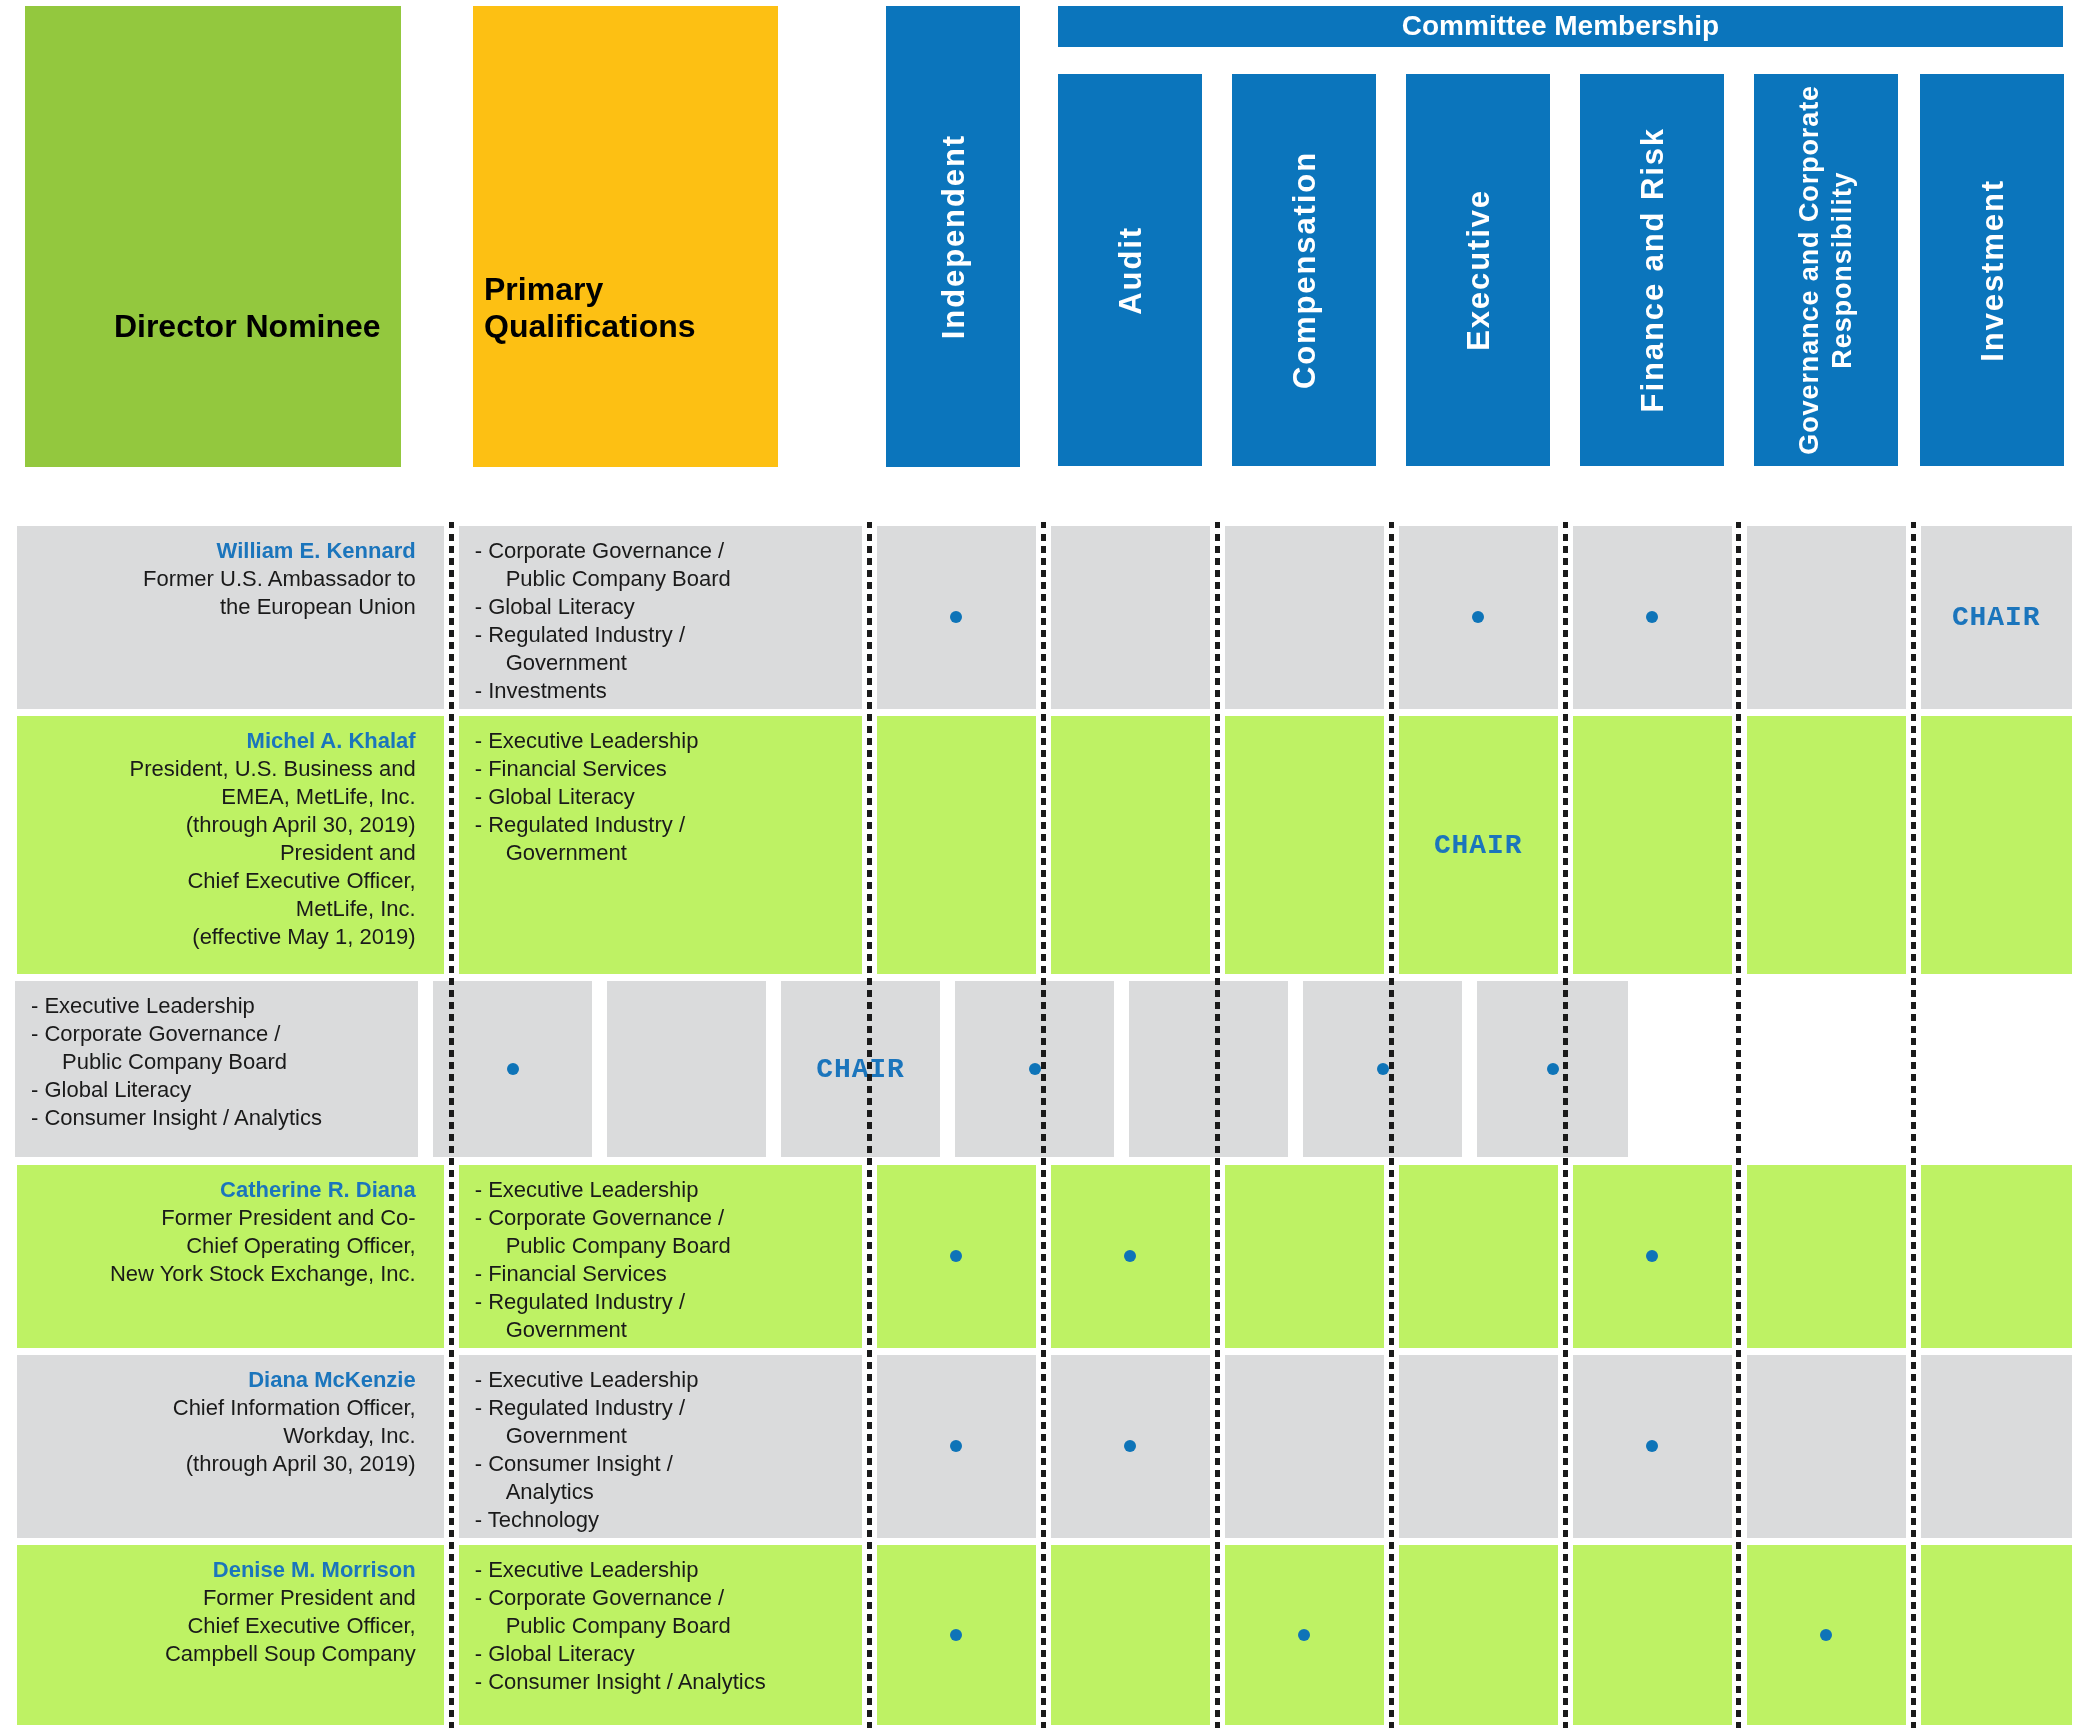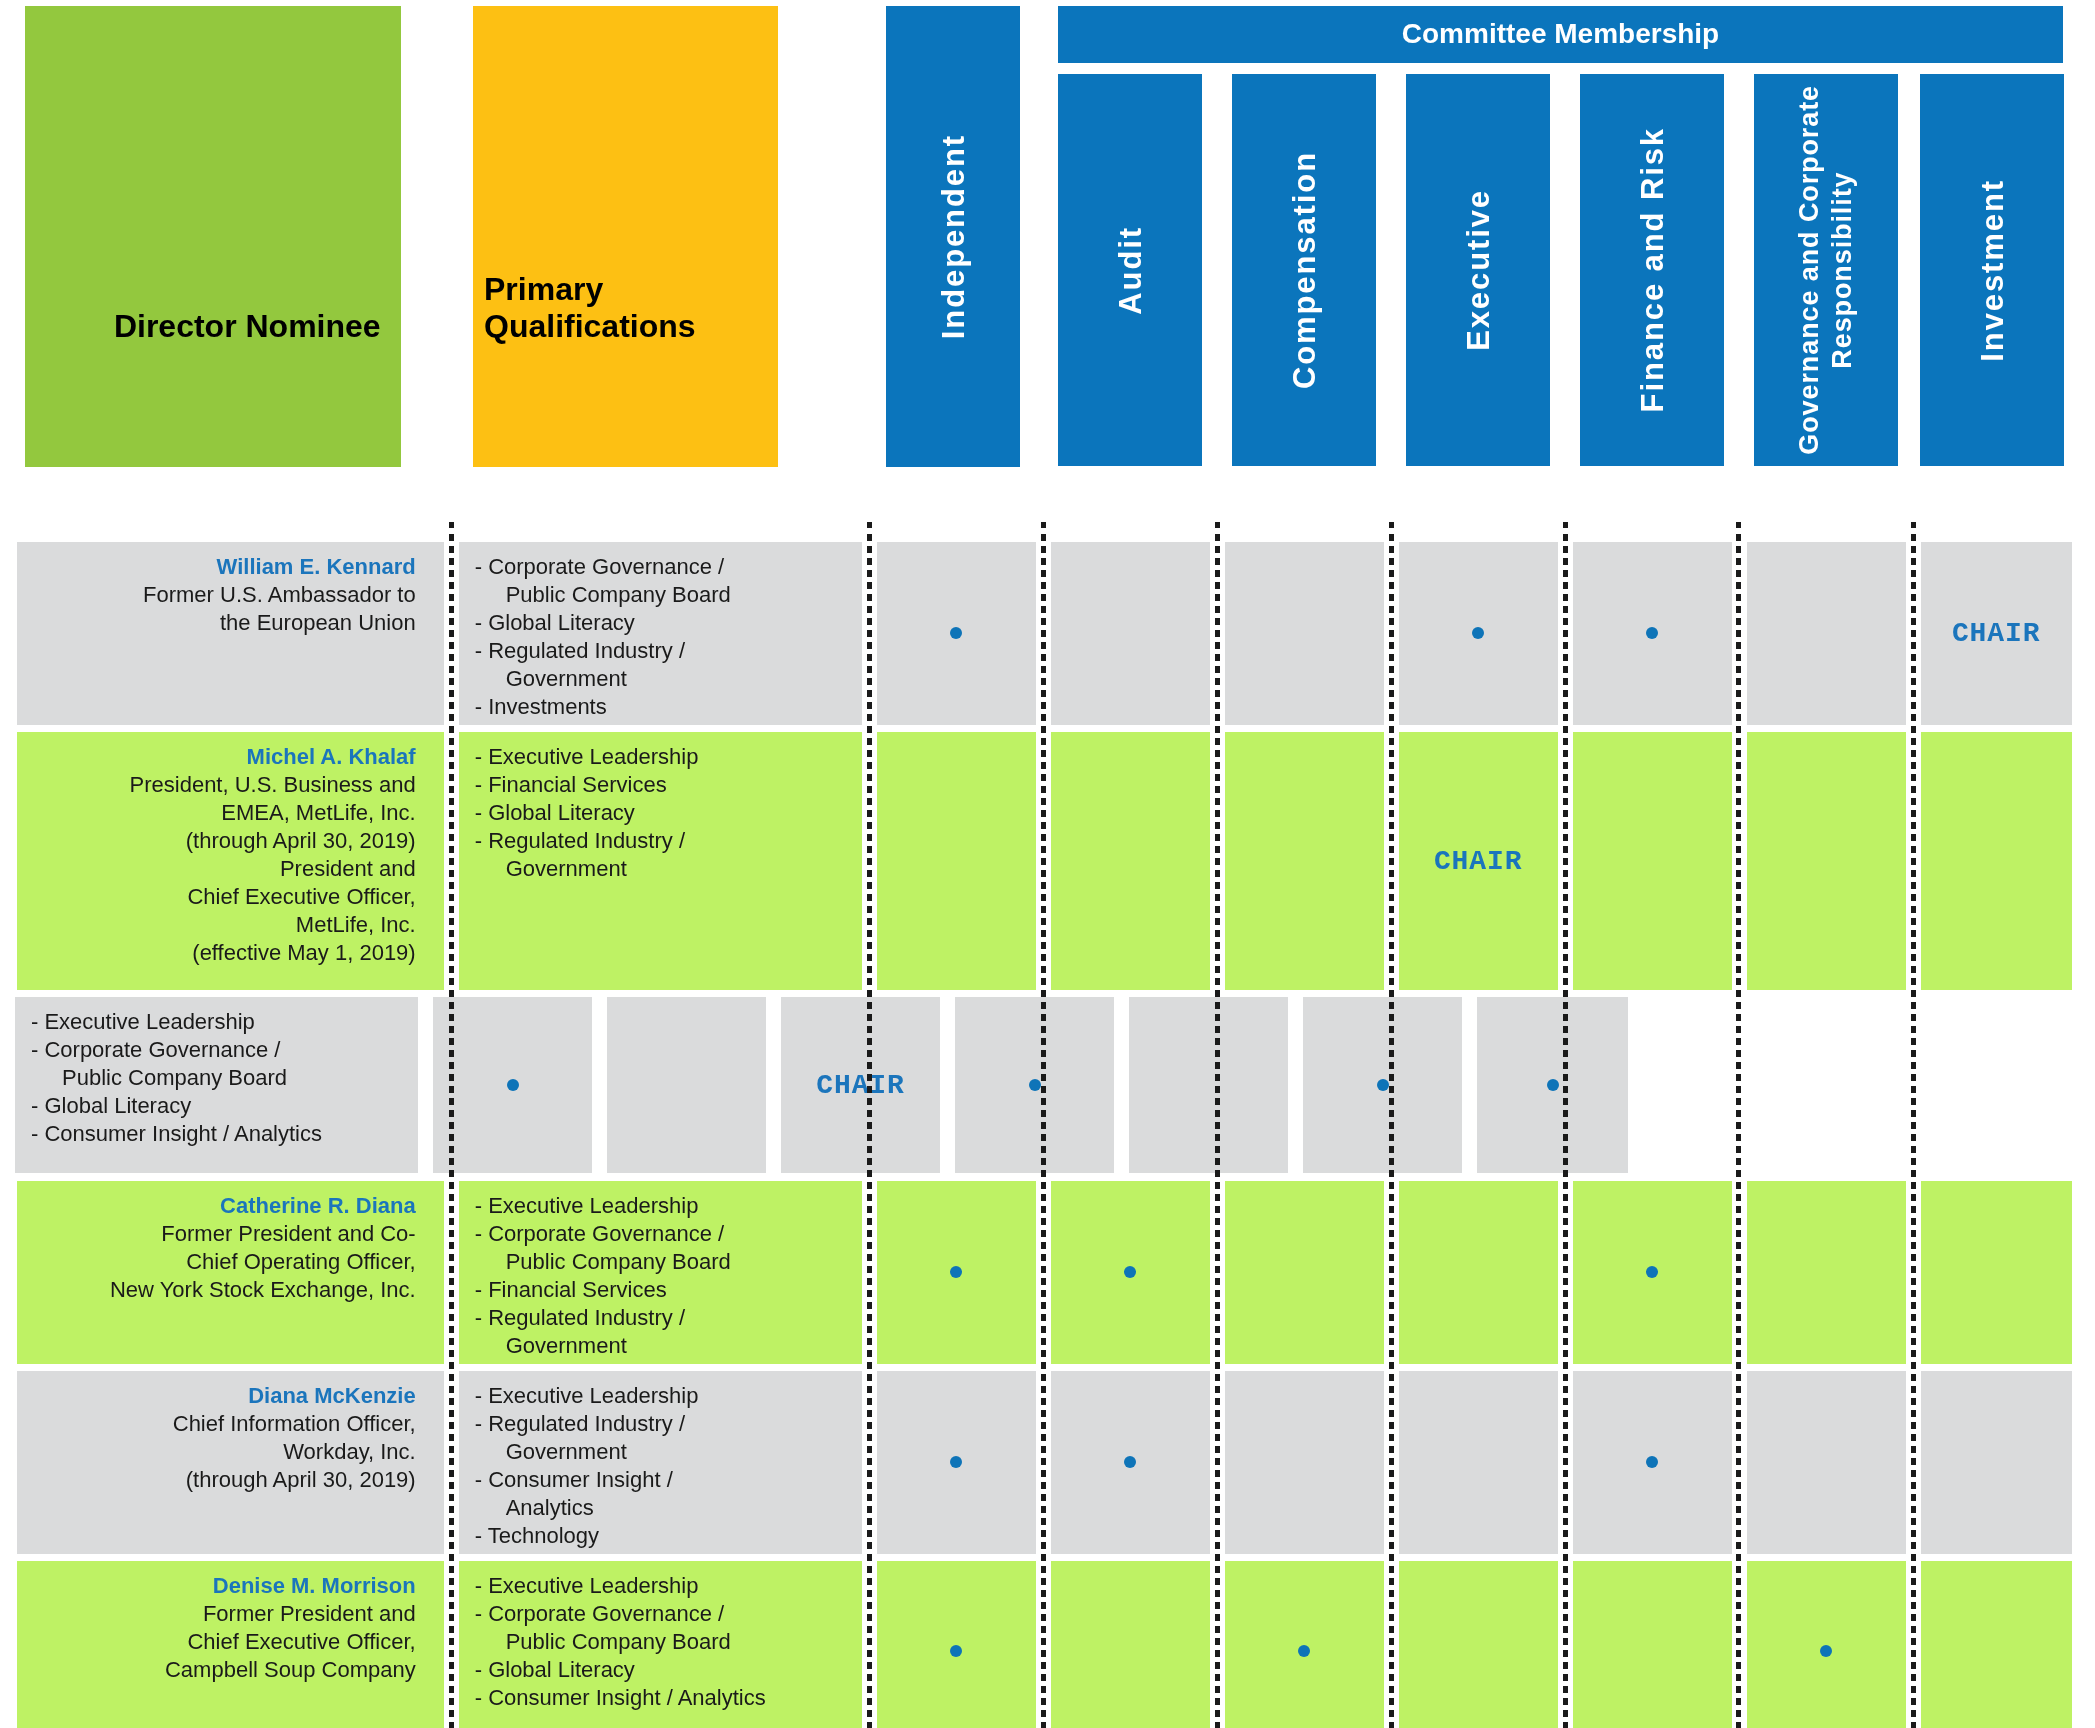--- a/index.html
+++ b/index.html
@@ -6,21 +6,21 @@
   .page{position:relative;width:2095px;height:1729px;background:#ffffff;overflow:hidden;
         font-family:"Liberation Sans",sans-serif;color:#1a1a1a;}
   
   .hbox{position:absolute;top:5.6px;height:461px;box-sizing:border-box;}
   .hbox.green{left:25px;width:376px;background:#93C83E;}
   .hbox.gold{left:473px;width:305px;background:#FDC013;}
   .hbox.indep{left:886px;width:134px;background:#0B75BC;display:flex;align-items:center;justify-content:center;}
   .hlabel{position:absolute;bottom:122px;left:0;right:0;font-size:32px;font-weight:bold;color:#000000;line-height:37px;}
   .hlabel.right{text-align:right;padding-right:20.4px;}
   .hlabel.left{text-align:left;padding-left:11px;}
-  .banner{position:absolute;left:1058px;top:5.6px;width:1005px;height:57px;background:#0B75BC;
+  .banner{position:absolute;left:1058px;top:5.6px;width:1005px;height:41px;background:#0B75BC;
           display:flex;align-items:center;justify-content:center;}
   .banner span{color:#ffffff;font-size:28px;font-weight:bold;}
   .cbox{position:absolute;top:74px;width:144px;height:392px;background:#0B75BC;
         display:flex;align-items:center;justify-content:center;}
   .vlabel{writing-mode:vertical-rl;transform:rotate(180deg);color:#ffffff;font-weight:bold;
           font-size:31px;letter-spacing:1.9px;text-align:center;white-space:pre-line;line-height:35px;}
   .vlabel.small{font-size:27px;letter-spacing:0.9px;line-height:33px;}
   
   .rows{position:absolute;left:0;top:526px;width:2095px;}
   .row{display:flex;margin-bottom:7.4px;}
@@ -78,21 +78,21 @@
       <div class="cbox" style="left: 1754px;">
         <span class="vlabel small">Governance and Corporate
 Responsibility</span>
       </div>
       <div class="cbox" style="left: 1920px;">
         <span class="vlabel">Investment</span>
       </div>
     </div>
 
   <div class="rows" id="rows">
-      <div class="row gray" style="min-height: 182px; margin-top: 16px;">
+      <div class="row gray" style="min-height: 182px;">
         <div class="cell c-dir">
           <div class="dname">William E. Kennard</div>
           <div class="dtitle">Former U.S. Ambassador to</div>
           <div class="dtitle">the European Union</div>
         </div>
         <div class="cell c-qual">
           <div class="ql">- Corporate Governance /</div>
           <div class="ql cont">Public Company Board</div>
           <div class="ql">- Global Literacy</div>
           <div class="ql">- Regulated Industry /</div>

